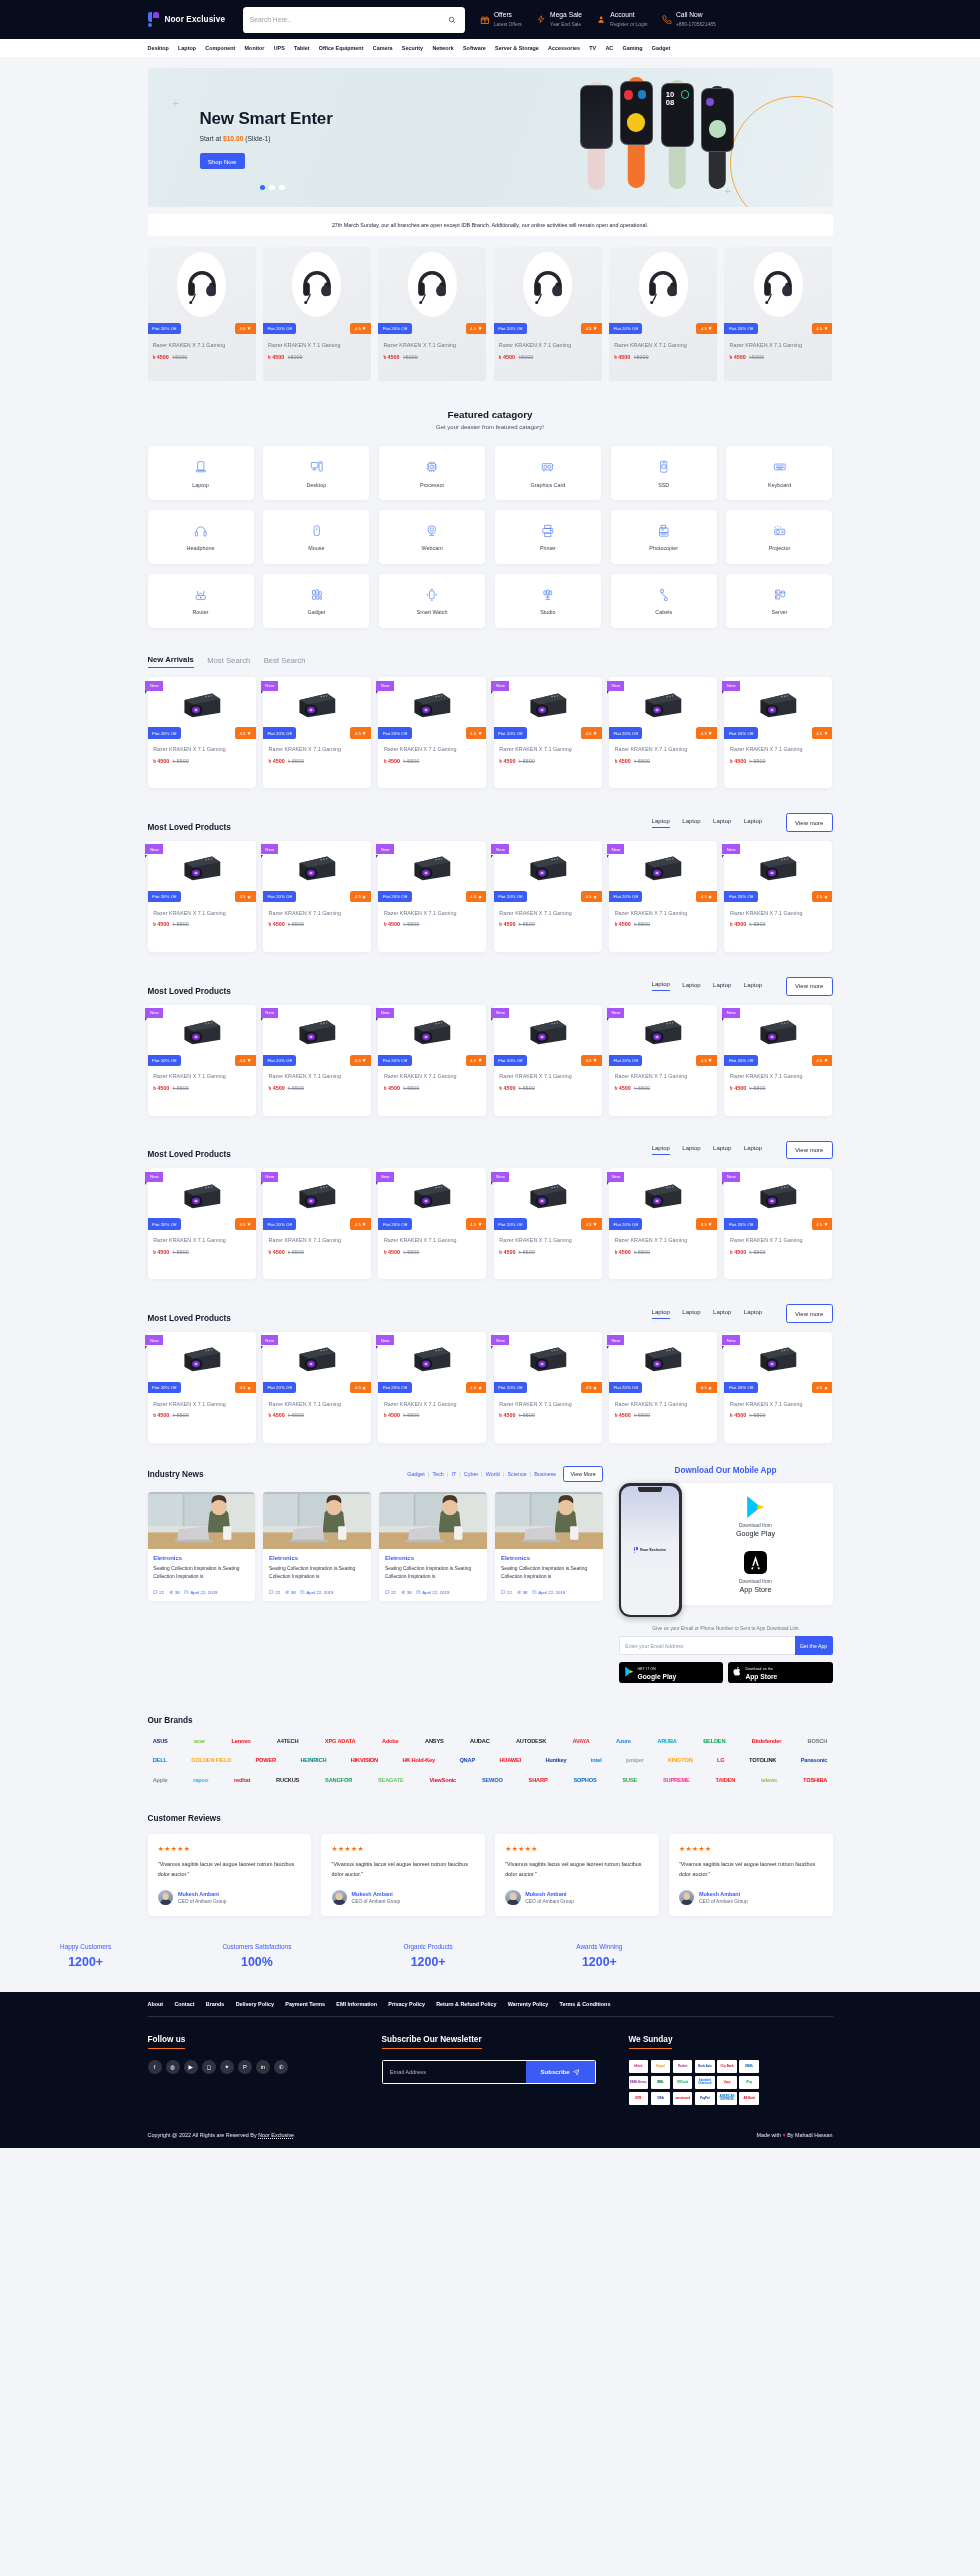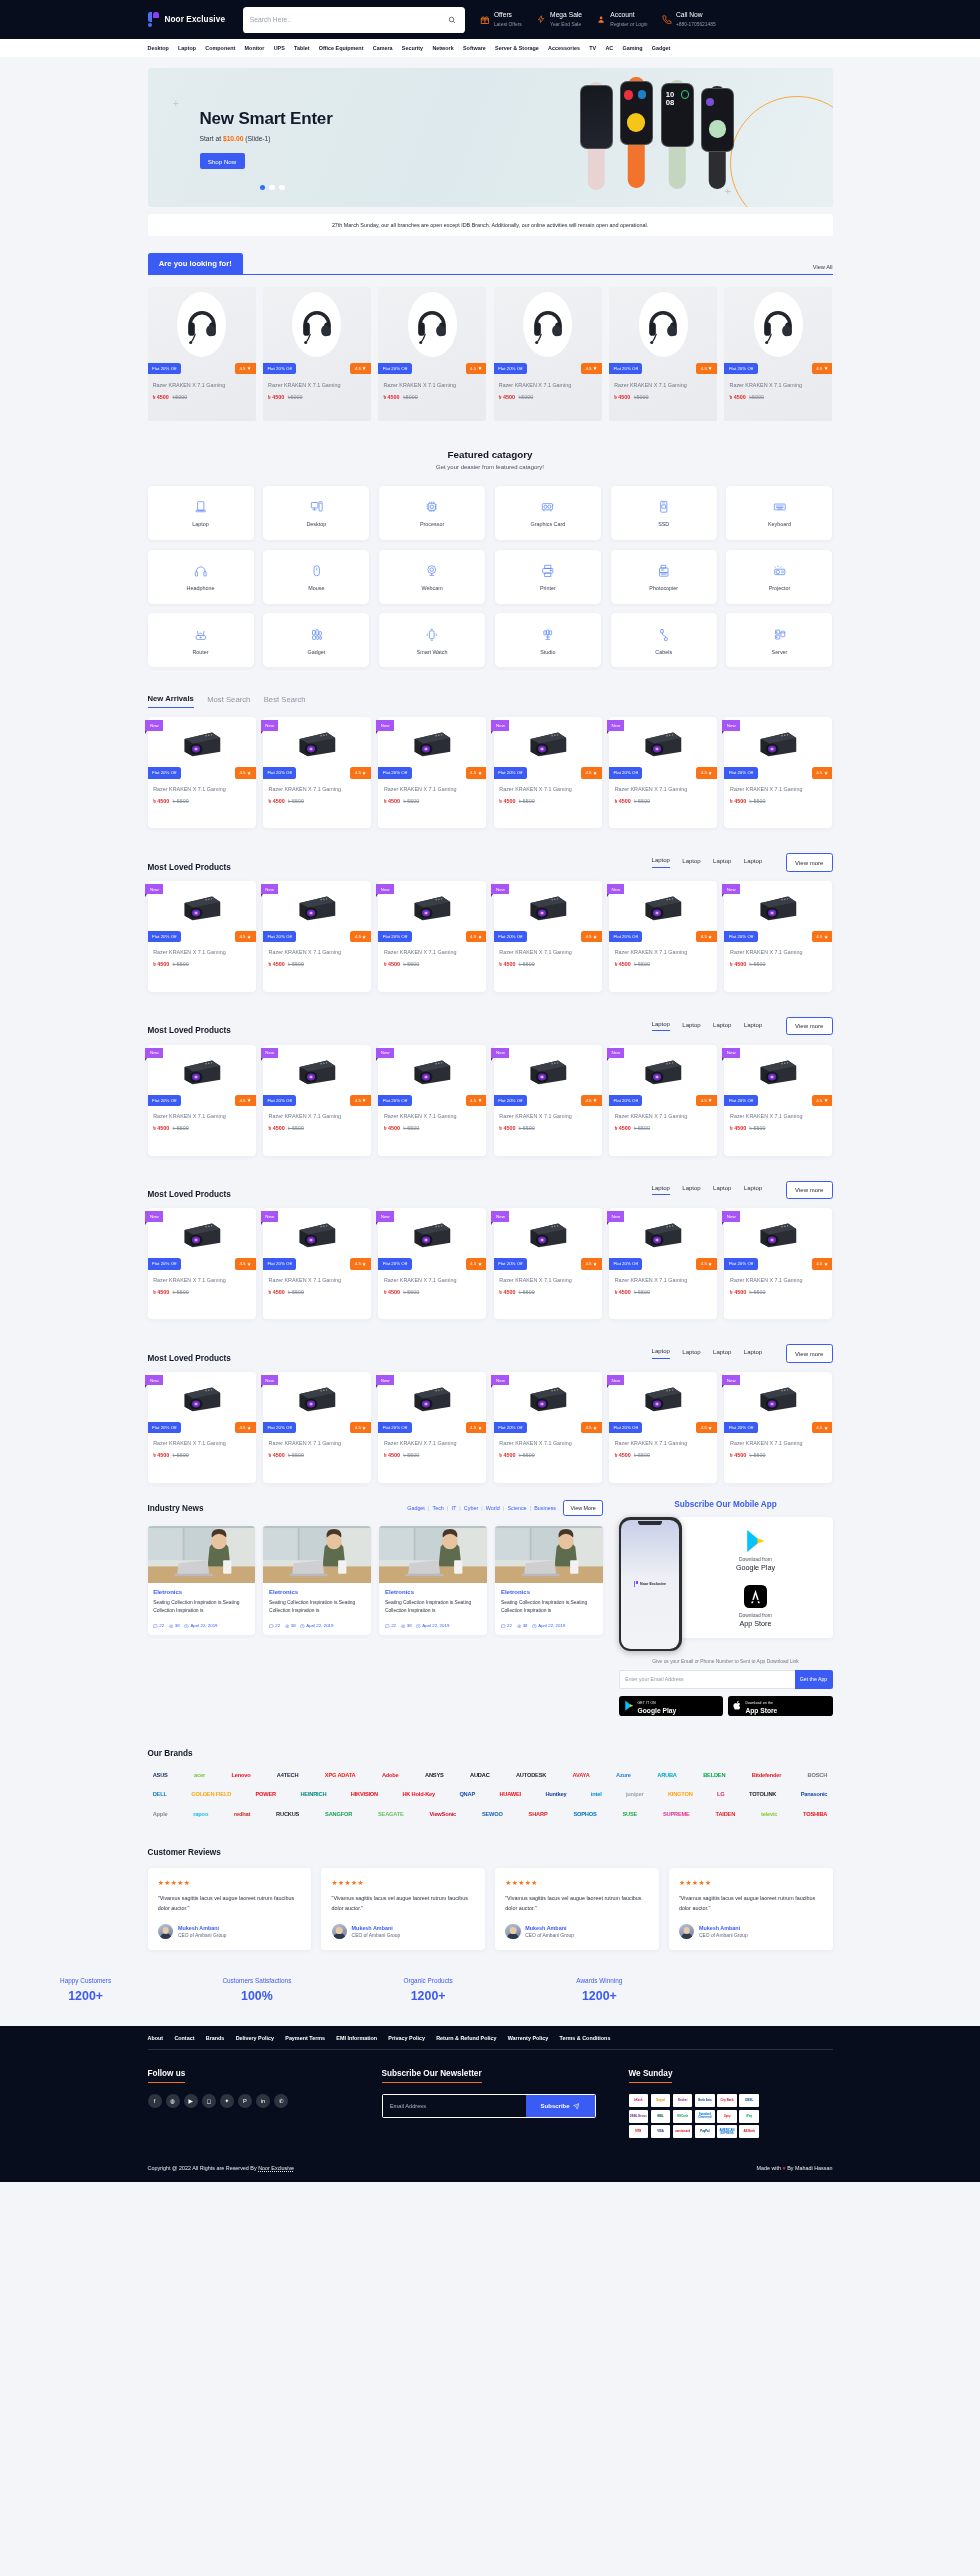--- a/index.html
+++ b/index.html
@@ -123,21 +123,21 @@
   .prod-grid { display:flex; gap: 7.2px; margin-top: 9.3px; }
   .p-card { flex:1; background:#fff; border-radius:4.1px; position:relative; height: 111px; box-shadow:0 1px 5.2px rgba(25,35,70,.05); cursor:pointer; }
   .ribbon { position:absolute; left:-2.1px; top:3.1px; background:#a855f7; color:#fff; font-size:4.4px; padding:2.6px 4.1px 2.6px 4.6px; z-index:3;}
   .ribbon:after{ content:""; position:absolute; left:0; bottom:-3.1px; border-left:2.1px solid #6b21a8; border-bottom:3.1px solid transparent;}
   .p-img { height: 49px; display:flex;align-items:center;justify-content:center; padding-top: 5.2px;}
   .p-badges { display:flex; justify-content:space-between; margin-top:1px;}
   .p-title { font-size:5.4px; color:#70778a; padding: 7.2px 5.7px 0; line-height:7.7px;}
   .p-pricerow { padding: 4.1px 5.7px 0; font-size:5.4px; display:flex; gap:3.1px; align-items:center;}
 
   
-  .news-sec { display:flex; gap: 15.5px; margin-top: 17px; justify-content: flex-end; }
+  .news-sec { display:flex; gap: 15.5px; margin-top: 23px; justify-content: flex-end; }
   .news-left { width: 456px; }
   .news-head { display:flex; align-items:center; }
   .news-title { font-size: 8.2px; font-weight:600; color:#111828;}
   .news-cats { margin-left:auto; display:flex; align-items:center; font-size: 5.4px; color:#3b5bf5; gap:3.1px;}
   .news-cats span { cursor:pointer; }
   .news-cats .sep { color:#b3bbc9; }
   .news-more { margin-left: 7.2px; border:0.5px solid #3b5bf5; color:#1d2435; background:#fff; border-radius:2.6px; font-size:5.4px; padding:4.1px 6.2px; cursor:pointer; font-family:"Liberation Sans",sans-serif;}
   .news-grid { display:flex; gap: 8.2px; margin-top: 9.3px; }
   .n-card { flex:1; background:#fff; border-radius:4.1px; overflow:hidden; box-shadow:0 1px 4.6px rgba(25,35,70,.05); cursor:pointer;}
   .n-photo { height: 57px; position:relative; overflow:hidden; background:#cfd6d1; }
@@ -362,24 +362,20 @@
     <div class="hero-dots">
       <i class="on"></i>
       <i></i>
       <i></i>
     </div>
   </div>
   <div class="notice">27th March Sunday, our all branches are open except IDB Branch. Additionally, our online activities will remain open and operational.</div>
 </div>
 
 <div class="wrap">
-  <div class="lookfor-head">
-    <div class="lookfor-tab">Are you looking for!</div>
-    <div class="lookfor-viewall">View All</div>
-  </div>
   <div class="lookfor-grid" id="lookfor-grid">
       <div class="lf-card">
     <div class="lf-img">
       <div class="lf-oval">
             <svg width="32" height="41" viewBox="0 0 62 80">
   <path d="M8 40 A23 23 0 0 1 54 40" fill="none" stroke="#23262d" stroke-width="7"></path>
   <rect x="4" y="36" width="13" height="26" rx="6" fill="#1d2026"></rect>
   <rect x="45" y="36" width="13" height="26" rx="6" fill="#1d2026"></rect>
   <ellipse cx="48" cy="52" rx="9" ry="11" fill="#2b2f37"></ellipse>
   <path d="M18 58 q-4 12 -8 16" stroke="#23262d" stroke-width="2.4" fill="none"></path>
@@ -1803,21 +1799,21 @@
         <span><svg width="4.6" height="4.6" viewBox="0 0 24 24" fill="none" stroke="#3b5bf5" stroke-width="2">
                   <circle cx="12" cy="12" r="10"></circle>
                   <polyline points="12 6 12 12 16 14"></polyline>
                 </svg>April 22, 2019</span>
       </div>
     </div>
         </div>
       </div>
   </div>
   <div class="app-right">
-    <div class="app-title">Subscribe Our Mobile App</div>
+    <div class="app-title">Download Our Mobile App</div>
     <div class="phone-row">
       <div class="phone">
         <div class="phone-notch"></div>
         <div class="phone-screen">
           <div class="phone-logo">
             <span style="display:inline-block;width:4.6px;height:5.7px;position:relative;">
               <span style="position:absolute;left:0;top:0;width:1.5px;height:3.6px;background:#4d6ef5;"></span>
               <span style="position:absolute;left:2.1px;top:0;width:2.1px;height:2.6px;background:#8b3ff0;"></span>
               <span style="position:absolute;left:0;top:4.1px;width:1.5px;height:1.5px;border-radius:50%;background:#4d6ef5;"></span>
             </span>

